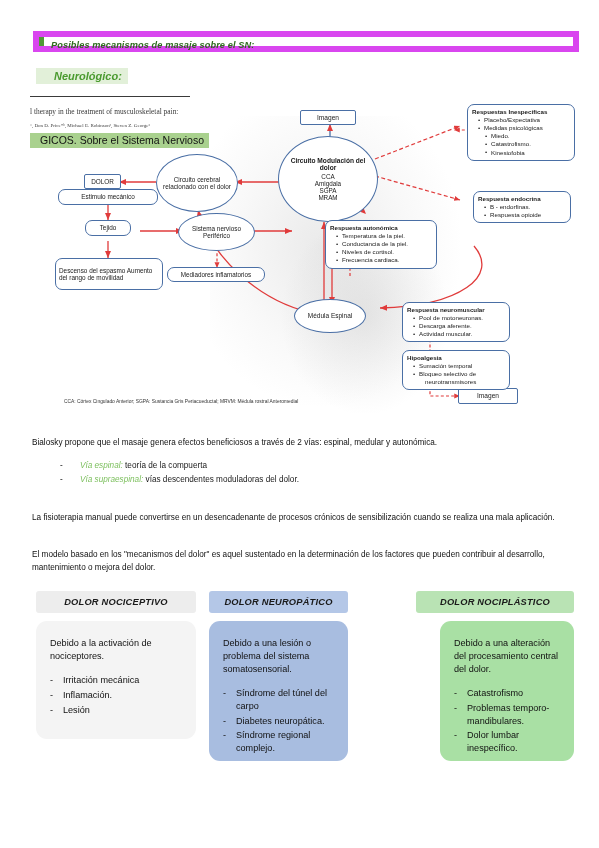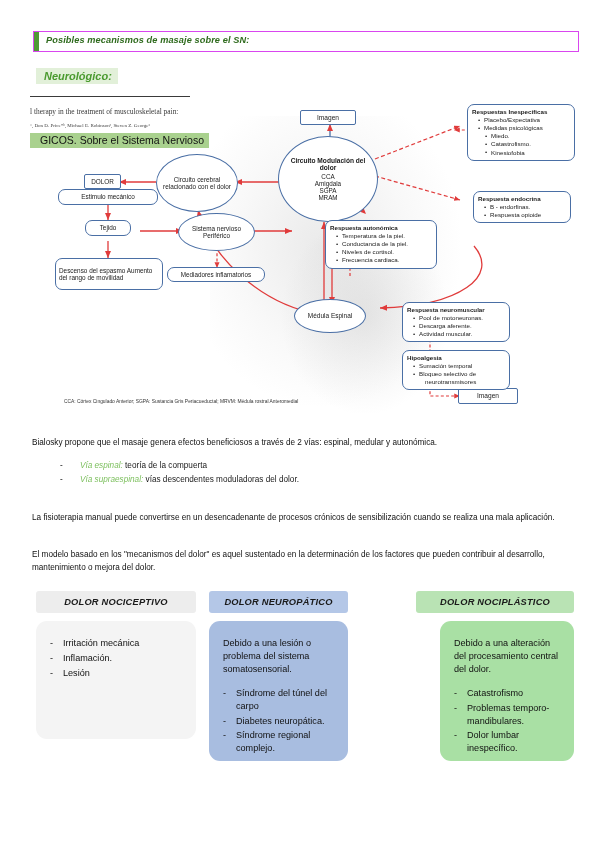--- a/index.html
+++ b/index.html
@@ -8,34 +8,34 @@
     font-family:"Liberation Sans", sans-serif;
     color:#1a1a1a;
     position:relative;
     overflow:hidden;
   }
   .page{position:relative;width:599px;height:848px;}
 
   
   .head-band{
     position:absolute;left:33px;top:31px;width:546px;height:21px;
-    border:1px solid #d946ef;background:#ffffff;box-sizing:border-box;
+    border:6px solid #d946ef;background:#ffffff;box-sizing:border-box;
   }
   .head-band .accent{
     position:absolute;left:0;top:0;width:5px;height:100%;background:#4f9a35;
   }
   .head-band .txt{
     position:absolute;left:12px;top:3px;
     font-style:italic;font-weight:bold;font-size:9.2px;color:#2f6b1e;
     letter-spacing:.1px;white-space:nowrap;
   }
 
   .subhead{
     position:absolute;left:36px;top:68px;
-    background:#e2f0d9;padding:2px 6px 2px 8px;
+    background:#e2f0d9;padding:2px 6px 2px 18px;
     font-style:italic;font-weight:bold;font-size:11px;color:#4a9a2f;
   }
 
   
   .figure{
     position:absolute;left:30px;top:96px;width:545px;height:320px;
   }
   .fig-bg{position:absolute;inset:0;overflow:hidden;}
   .fig-bg .blob{
     position:absolute;left:180px;top:20px;width:250px;height:290px;
@@ -312,20 +312,21 @@
     </div>
   </div>
 
   <div class="para" style="left:32px;top:549px;width:540px;">El modelo basado en los "mecanismos del dolor" es aquel sustentado en la determinación de los factores que pueden contribuir al desarrollo, mantenimiento o mejora del dolor.</div>
 
   <div class="para" style="left:32px;top:512px;width:530px;">La fisioterapia manual puede convertirse en un desencadenante de procesos crónicos de sensibilización cuando se realiza una mala aplicación.</div>
 
   <div class="card c1" style="left:36px;top:591px;width:160px;">
     <div class="hdr">DOLOR NOCICEPTIVO</div>
     <div class="body" style="height:118px;">
+      <p>Debido a la activación de nociceptores.</p>
       <div class="row">
         <div class="dash">-</div>
         <div class="txt">Irritación mecánica</div>
       </div>
       <div class="row">
         <div class="dash">-</div>
         <div class="txt">Inflamación.</div>
       </div>
       <div class="row">
         <div class="dash">-</div>

